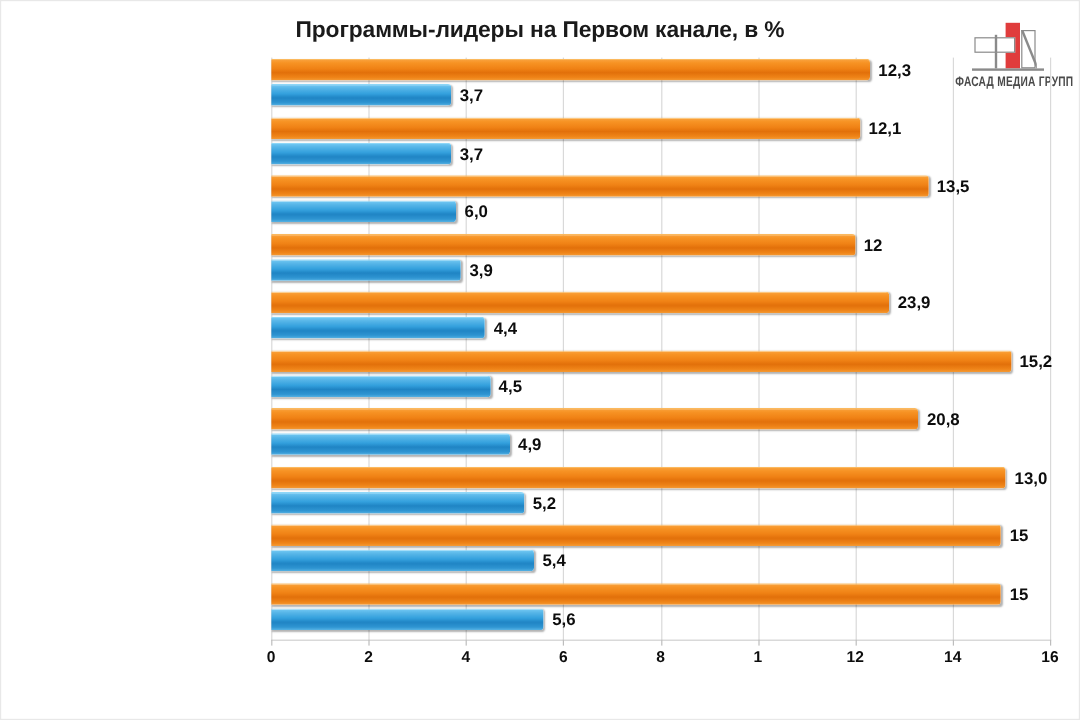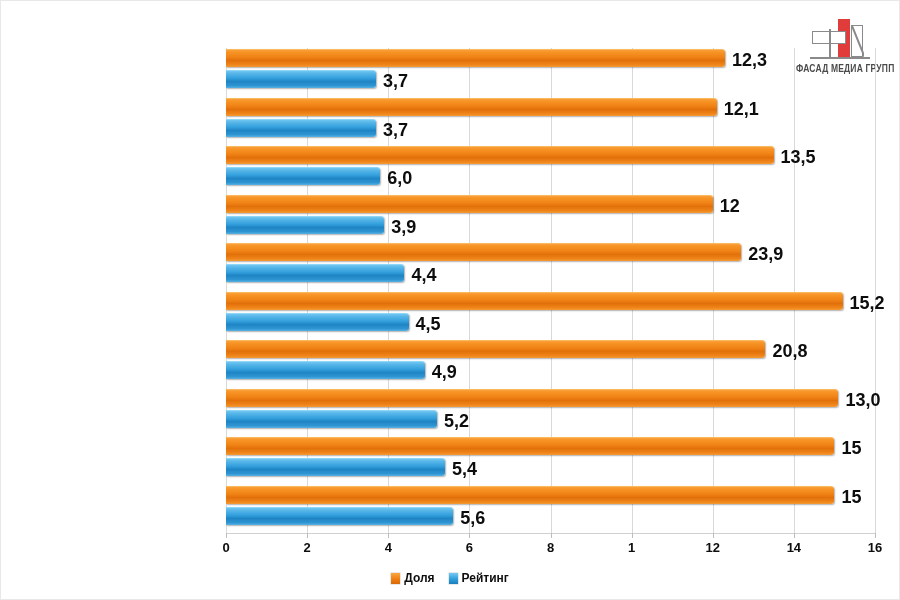--- a/index.html
+++ b/index.html
@@ -104,21 +104,21 @@
       #f9a03a 0%, #f79324 14%, #f08215 42%, #e2700a 62%, #ef8418 86%, #f59a34 100%);
     border-top:1px solid #fbb95e;
   }
   .bar.s1{
     background:linear-gradient(to bottom,
       #6fc6f2 0%, #58b6e8 14%, #33a0dd 42%, #1f84c4 62%, #2f95d2 86%, #56b2e4 100%);
     border-top:1px solid #8dd6f7;
   }
   .bar-value{
     position:absolute;
-    font-size:18px;
+    font-size:14px;
     font-weight:bold;
     color:#0d0d0d;
     white-space:nowrap;
   }
 
   
   .xtick{
     position:absolute;
     top:539px;
     width:40px;
@@ -154,20 +154,21 @@
     font-weight:bold;
     color:#0d0d0d;
     white-space:nowrap;
   }
 </style>
 </head>
 <body>
 
 <div id="frame">
 
+  <div id="chart-title">Программы-лидеры на Первом канале, в %</div>
 
   <div id="logo">
     <div id="logo-mark">
       <div class="lg-redbar"></div>
       <div class="lg-greybar"></div>
       <div class="lg-diag"></div>
       <div class="lg-pole"></div>
       <div class="lg-sign"></div>
       <div class="lg-sign-split"></div>
       <div class="lg-base"></div>
@@ -246,24 +247,14 @@
       <div class="xtick" style="left: 306.125px;">2</div>
       <div class="xtick" style="left: 387.25px;">4</div>
       <div class="xtick" style="left: 468.375px;">6</div>
       <div class="xtick" style="left: 549.5px;">8</div>
       <div class="xtick" style="left: 630.625px;">1</div>
       <div class="xtick" style="left: 711.75px;">12</div>
       <div class="xtick" style="left: 792.875px;">14</div>
       <div class="xtick" style="left: 874px;">16</div>
     </div>
 
-  <div id="legend">
-      <div class="legend-item">
-        <span class="legend-swatch s0"></span>
-        <span class="legend-label">Доля</span>
-      </div>
-      <div class="legend-item">
-        <span class="legend-swatch s1"></span>
-        <span class="legend-label">Рейтинг</span>
-      </div>
-    </div>
 
 </div>
 
 </body></html>

